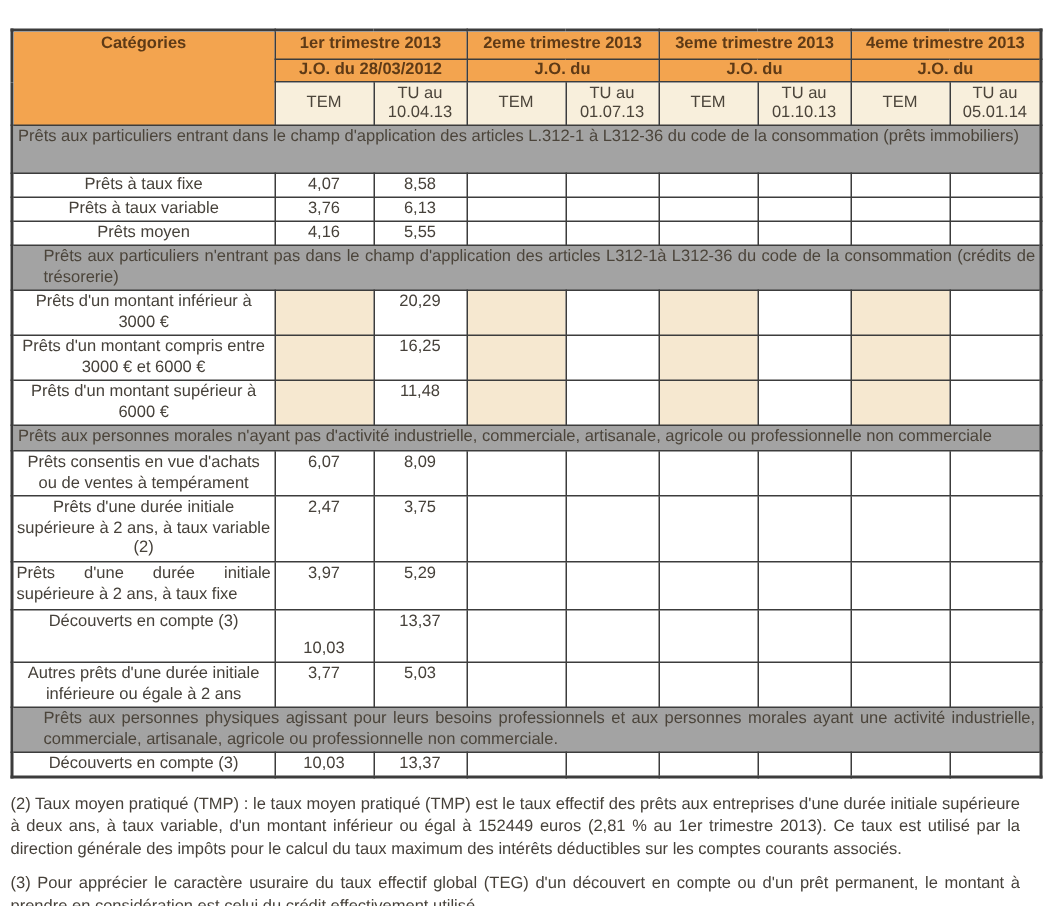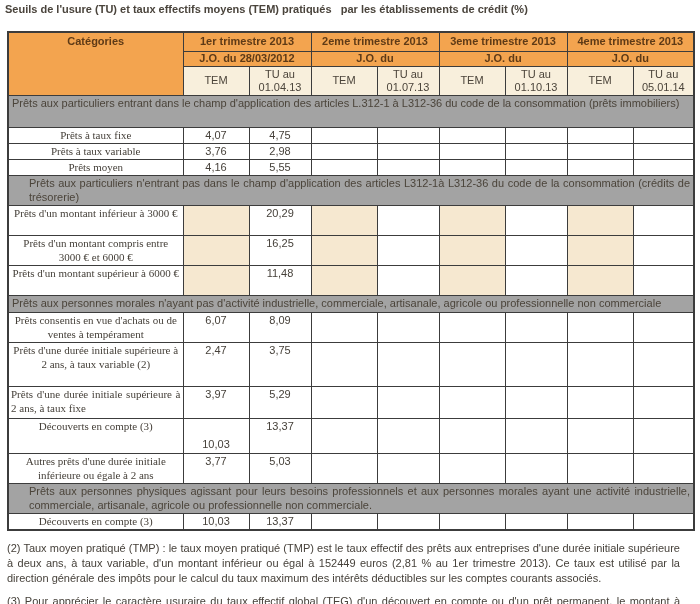--- a/index.html
+++ b/index.html
@@ -29,21 +29,21 @@
   tr.hr1 th { height: 18px; }
   tr.hr2 th { height: 14px; }
   tr.hr3 th { height: 28px; }
   .oh { background: #f3a44f; color: #5e3a16; font-weight: bold; text-align: center; }
   th.cat { vertical-align: top; padding-top: 2px; }
   .cream { background: #f8efdc; color: #4b443a; text-align: center; vertical-align: middle; }
   td.band {
     background: #a3a3a3; color: #4b443a;
     text-align: justify; padding: 1px 3px; vertical-align: top;
   }
-  td.lbl { text-align: center; vertical-align: top; padding-top: 1px; font-family: Liberation Serif, serif; }
+  td.lbl { text-align: center; vertical-align: top; padding-top: 1px; }
   td.lbl.just { text-align: justify; }
   td.v { text-align: center; vertical-align: top; padding-top: 1px; }
   td.v.vb { vertical-align: bottom; padding-bottom: 2px; }
   td.sh { background: #f6e8d0; }
   tr.r15 td { height: 14px; }
   tr.r29 td { height: 28px; }
   tr.r31 td { height: 30px; }
   tr.r32 td { height: 31px; }
   tr.r43 td { height: 42px; }
   tr.rb30 td { height: 29px; }
@@ -52,21 +52,20 @@
   .footnotes { margin: 10px 0 0 3px; width: 689px; }
   .footnotes p {
     margin: 0 16px 8px 0; font-size: 11px; line-height: 15px;
     color: #46413a; text-align: justify;
   }
 </style>
 </head>
 <body>
 
 <div class="page">
-  <div class="title">Seuils de l'usure (TU) et taux effectifs moyens (TEM) pratiqués   par les établissements de crédit (%)</div>
 
   <table class="rates">
     <colgroup>
       <col style="width:175px">
       <col style="width:66px">
         <col style="width:62px">
       <col style="width:66px">
         <col style="width:62px">
       <col style="width:66px">
         <col style="width:62px">
@@ -82,48 +81,48 @@
       <th class="oh" colspan="2">4eme trimestre 2013</th>
     </tr>
     <tr class="hr2">
       <th class="oh" colspan="2">J.O. du 28/03/2012</th>
       <th class="oh" colspan="2">J.O. du</th>
       <th class="oh" colspan="2">J.O. du</th>
       <th class="oh" colspan="2">J.O. du</th>
     </tr>
     <tr class="hr3">
       <th class="cream">TEM</th>
-      <th class="cream">TU au 01.04.13</th>
+      <th class="cream">TU au 10.04.13</th>
       <th class="cream">TEM</th>
       <th class="cream">TU au 01.07.13</th>
       <th class="cream">TEM</th>
       <th class="cream">TU au 01.10.13</th>
       <th class="cream">TEM</th>
       <th class="cream">TU au 05.01.14</th>
     </tr>
 
     <tr class="rb30">
           <td class="band" colspan="9">Prêts aux particuliers entrant dans le champ d'application des articles L.312-1 à  L312-36 du code de la consommation (prêts immobiliers)</td>
         </tr>
 
     <tr class="r15">
       <td class="lbl">Prêts à  taux fixe</td>
       <td class="v">4,07</td>
-      <td class="v">4,75</td>
+      <td class="v">8,58</td>
       <td class="v"></td>
       <td class="v"></td>
       <td class="v"></td>
       <td class="v"></td>
       <td class="v"></td>
       <td class="v"></td>
     </tr>
     <tr class="r15">
       <td class="lbl">Prêts à  taux variable</td>
       <td class="v">3,76</td>
-      <td class="v">2,98</td>
+      <td class="v">6,13</td>
       <td class="v"></td>
       <td class="v"></td>
       <td class="v"></td>
       <td class="v"></td>
       <td class="v"></td>
       <td class="v"></td>
     </tr>
     <tr class="r15">
       <td class="lbl">Prêts moyen</td>
       <td class="v">4,16</td>

